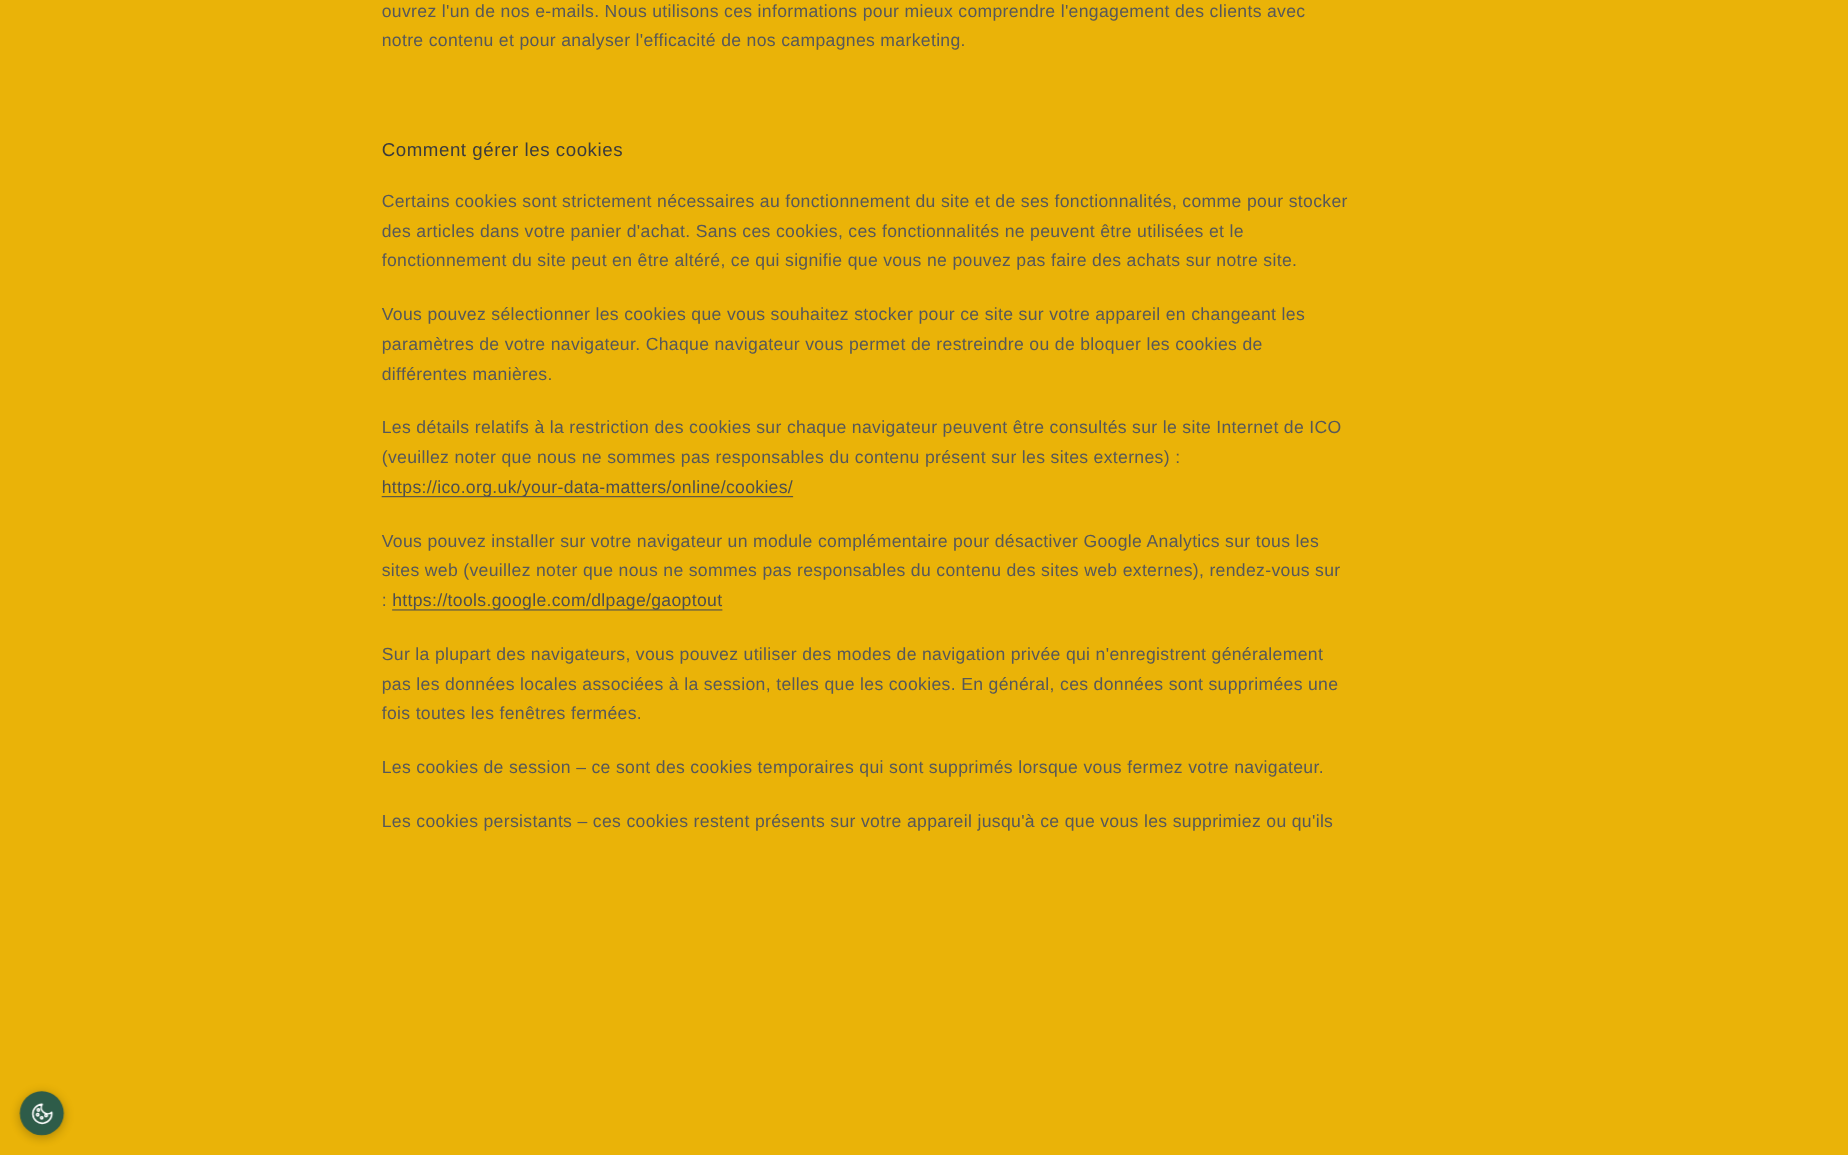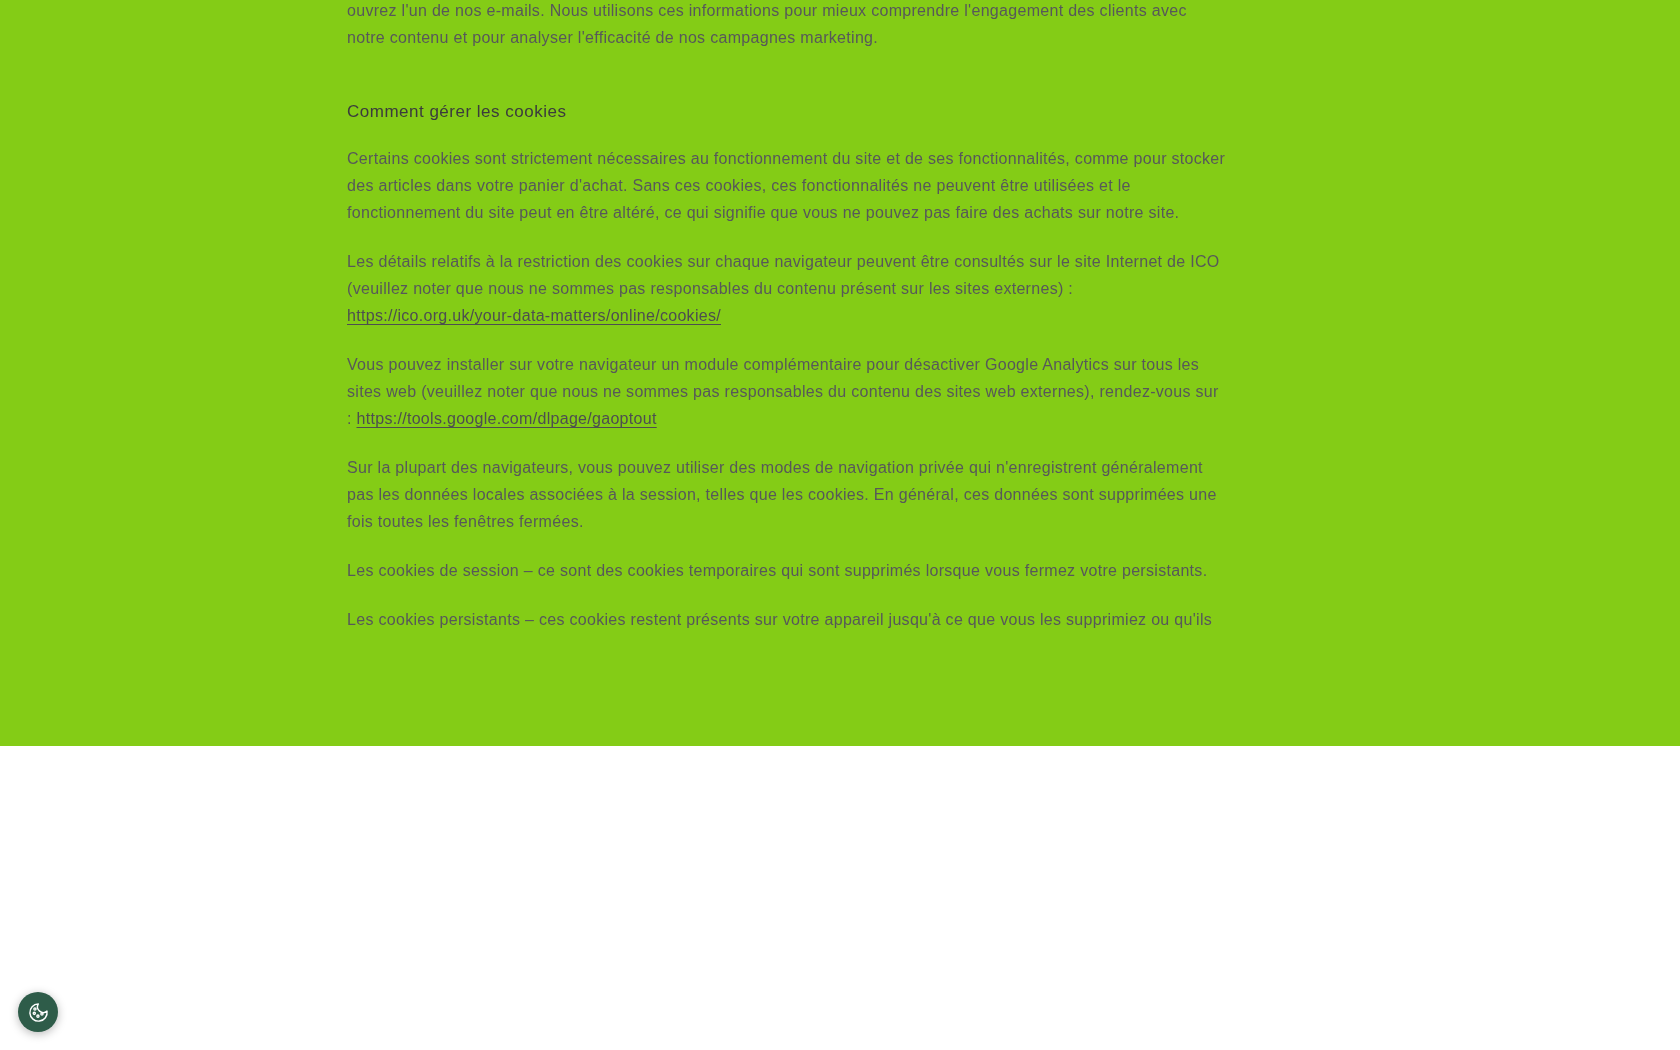--- a/index.html
+++ b/index.html
@@ -7,38 +7,38 @@
     padding: 0;
     background: #ffffff;
     width: 1680px;
     height: 1050px;
     overflow: hidden;
     font-family: "Liberation Sans", "DejaVu Sans", sans-serif;
   }
   .page {
     position: relative;
     width: 1680px;
-    height: 746px;
-    background: #84cc16;
+    height: 1050px;
+    background: #eab308;
   }
   article.policy {
     position: absolute;
     left: 347px;
     top: -3px;
     width: 880px;
     color: var(--body-text, #57585a);
     font-size: 16px;
     line-height: 27px;
     letter-spacing: 0.3px;
   }
   article.policy p {
     margin: 0 0 22px 0;
   }
   article.policy h2 {
-    margin: 47px 0 20px 0;
+    margin: 72px 0 20px 0;
     font-size: 17px;
     line-height: 27px;
     font-weight: 500;
     letter-spacing: 0.5px;
     color: var(--heading-text, #3b3b3d);
   }
   article.policy a {
     color: var(--link-text, #4d4e50);
     text-underline-offset: 3px;
     cursor: pointer;
@@ -66,24 +66,25 @@
   }
 </style>
 </head>
 <body>
 
 <div class="page">
   <article class="policy" id="policy-article">
       <p><span>ouvrez l'un de nos e-mails. Nous utilisons ces informations pour mieux comprendre l'engagement des clients avec notre contenu et pour analyser l'efficacité de nos campagnes marketing.</span></p>
       <h2><span>Comment gérer les cookies</span></h2>
       <p><span>Certains cookies sont strictement nécessaires au fonctionnement du site et de ses fonctionnalités, comme pour stocker des articles dans votre panier d'achat. Sans ces cookies, ces fonctionnalités ne peuvent être utilisées et le fonctionnement du site peut en être altéré, ce qui signifie que vous ne pouvez pas faire des achats sur notre site.</span></p>
+      <p><span>Vous pouvez sélectionner les cookies que vous souhaitez stocker pour ce site sur votre appareil en changeant les paramètres de votre navigateur. Chaque navigateur vous permet de restreindre ou de bloquer les cookies de différentes manières.</span></p>
       <p><span>Les détails relatifs à la restriction des cookies sur chaque navigateur peuvent être consultés sur le site Internet de ICO (veuillez noter que nous ne sommes pas responsables du contenu présent sur les sites externes) : </span><a href="#">https://ico.org.uk/your-data-matters/online/cookies/</a></p>
       <p><span>Vous pouvez installer sur votre navigateur un module complémentaire pour désactiver Google Analytics sur tous les sites web (veuillez noter que nous ne sommes pas responsables du contenu des sites web externes), rendez-vous sur : </span><a href="#">https://tools.google.com/dlpage/gaoptout</a></p>
       <p><span>Sur la plupart des navigateurs, vous pouvez utiliser des modes de navigation privée qui n'enregistrent généralement pas les données locales associées à la session, telles que les cookies. En général, ces données sont supprimées une fois toutes les fenêtres fermées.</span></p>
-      <p><span>Les cookies de session – ce sont des cookies temporaires qui sont supprimés lorsque vous fermez votre persistants.</span></p>
+      <p><span>Les cookies de session – ce sont des cookies temporaires qui sont supprimés lorsque vous fermez votre navigateur.</span></p>
       <p><span>Les cookies persistants – ces cookies restent présents sur votre appareil jusqu'à ce que vous les supprimiez ou qu'ils</span></p>
     </article>
 
   <button class="cookie-btn">
     <svg viewBox="0 0 24 24" fill="none" stroke="#ffffff" stroke-width="1.5" stroke-linecap="round" stroke-linejoin="round">
       <path d="M11.8 3.01 A6 6 0 0 0 20.88 10.57 A9 9 0 1 1 11.8 3.01 Z"></path>
       <circle cx="8.3" cy="8.4" r="1.15" stroke-width="1.4"></circle>
       <circle cx="7.6" cy="12.9" r="1.15" stroke-width="1.4"></circle>
       <circle cx="11.4" cy="15.8" r="1.15" stroke-width="1.4"></circle>
       <circle cx="15.6" cy="13.6" r="1.15" stroke-width="1.4"></circle>

